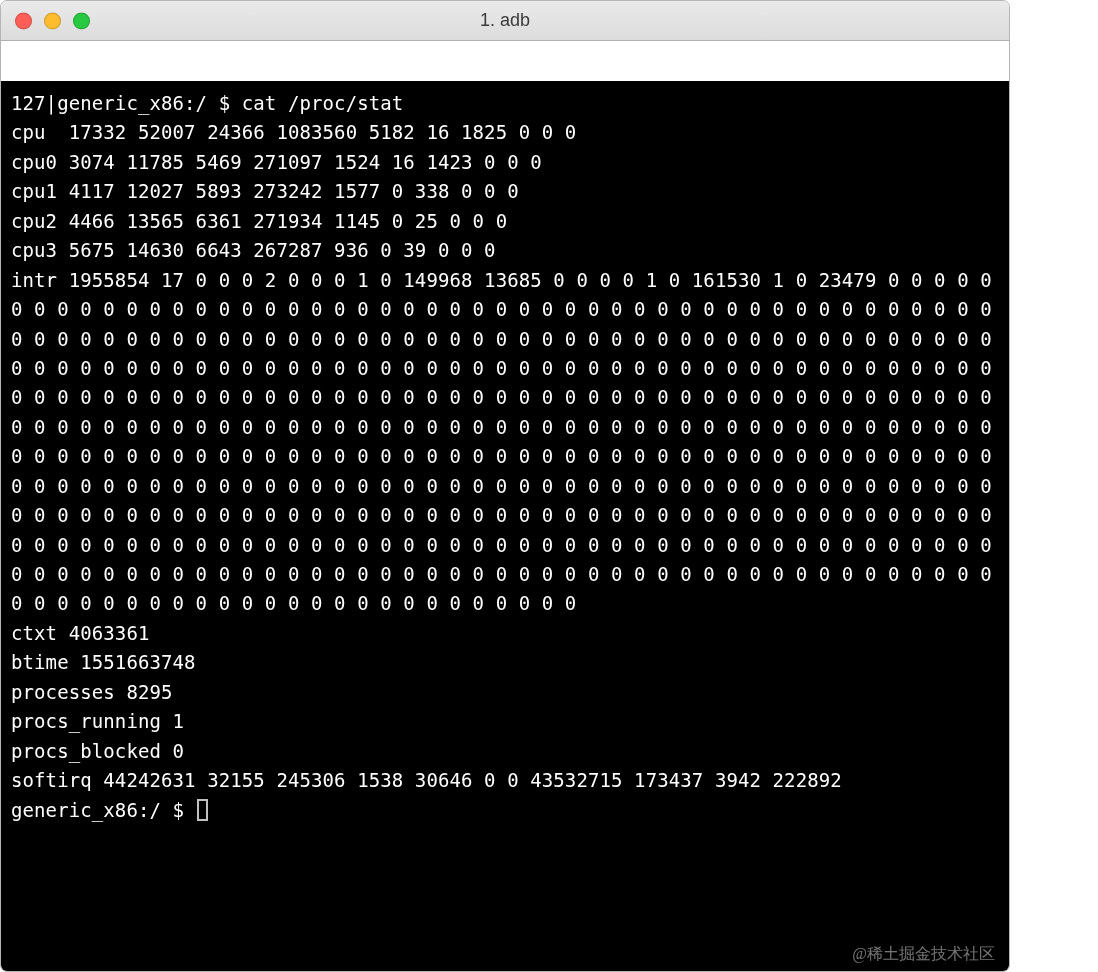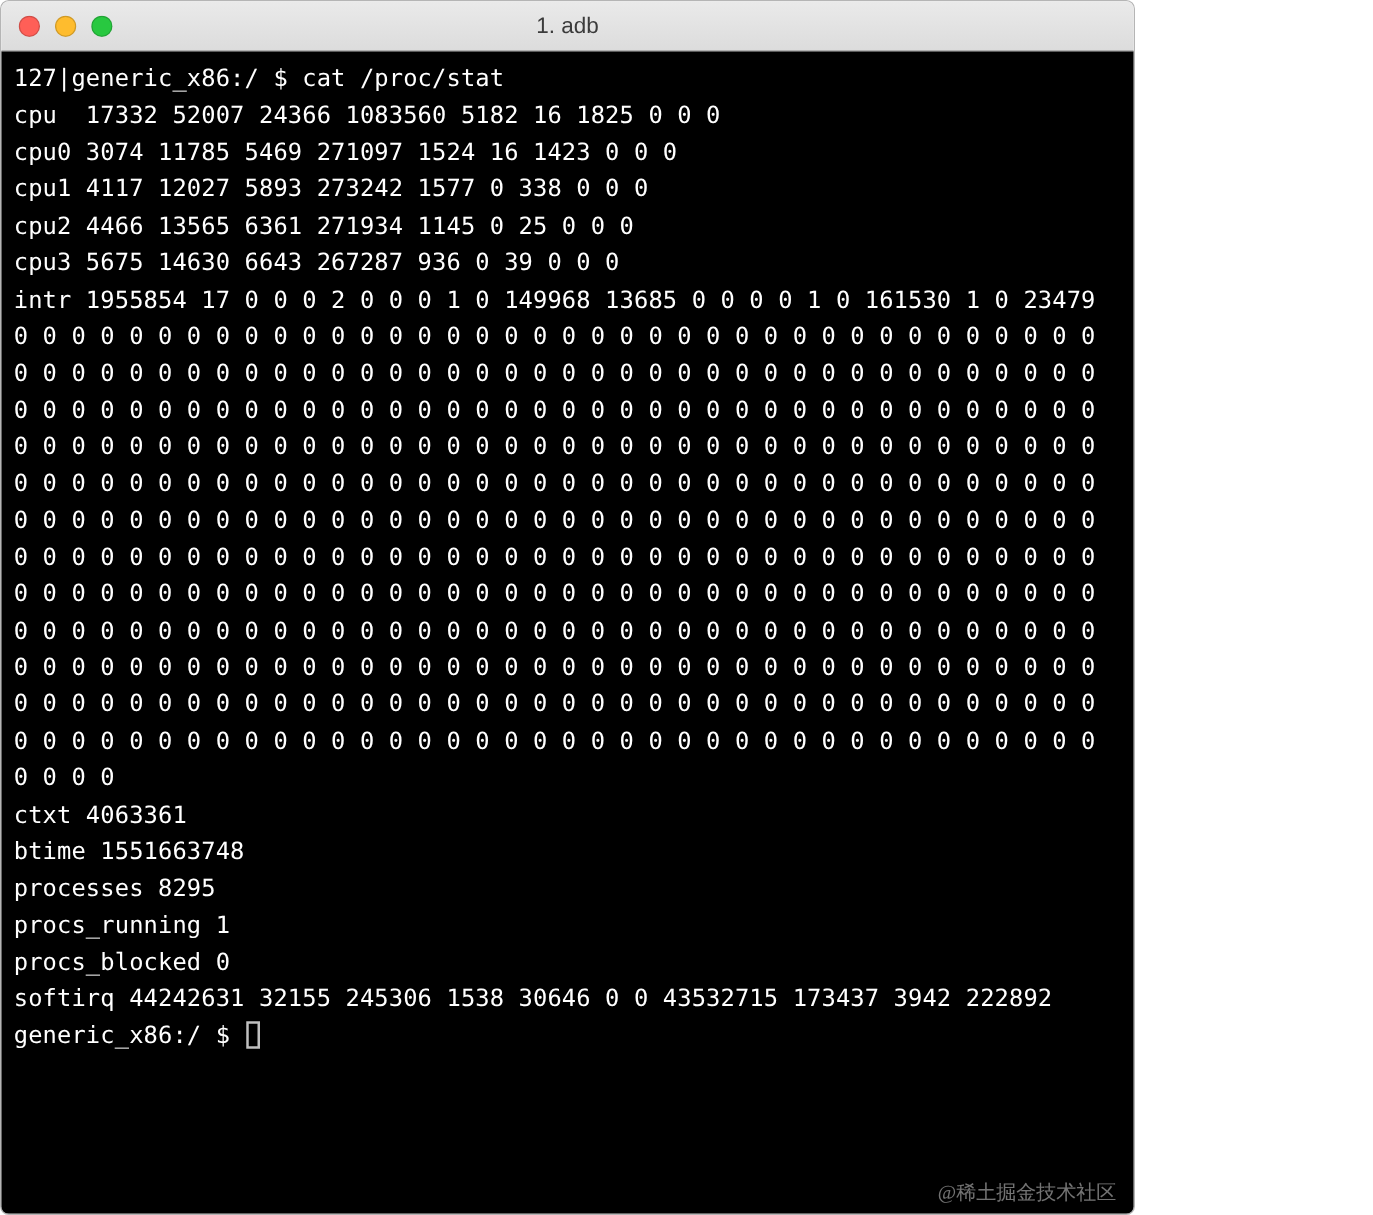--- a/index.html
+++ b/index.html
@@ -5,28 +5,29 @@
   * { margin: 0; padding: 0; box-sizing: border-box; }
   body {
     font-family: -apple-system, BlinkMacSystemFont, "Segoe UI", sans-serif;
     background: #fff;
     width: 1098px;
     height: 972px;
     overflow: hidden;
     position: relative;
   }
   .window {
-    width: 908px;
+    width: 1010px;
     height: 972px;
     border: 1px solid #b5b5b5;
     border-radius: 7px;
     overflow: hidden;
     display: flex;
     flex-direction: column;
     position: relative;
+    gap: 40px;
   }
   .titlebar {
     height: 40px;
     background: linear-gradient(to bottom, #eaeaea 0%, #dcdcdc 100%);
     border-bottom: 1px solid #b0b0b0;
     display: flex;
     align-items: center;
     position: relative;
     flex: 0 0 40px;
   }

